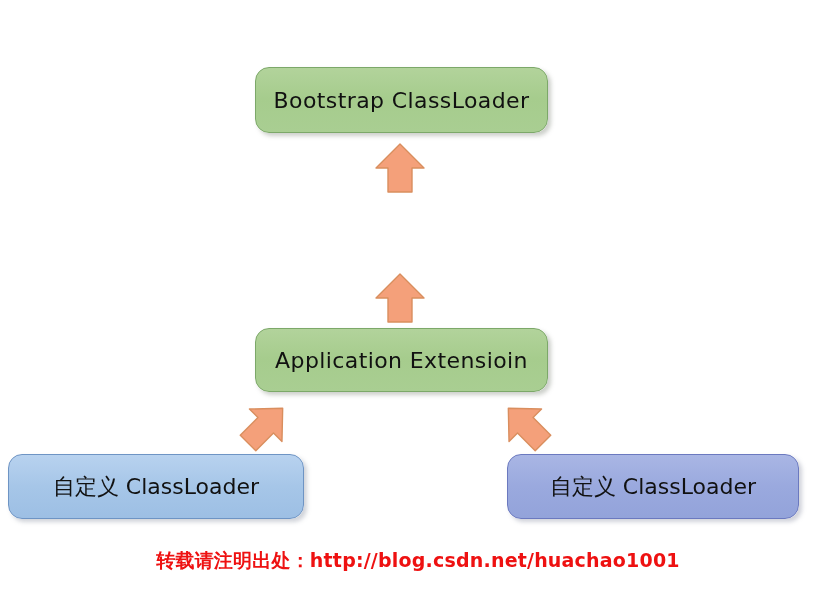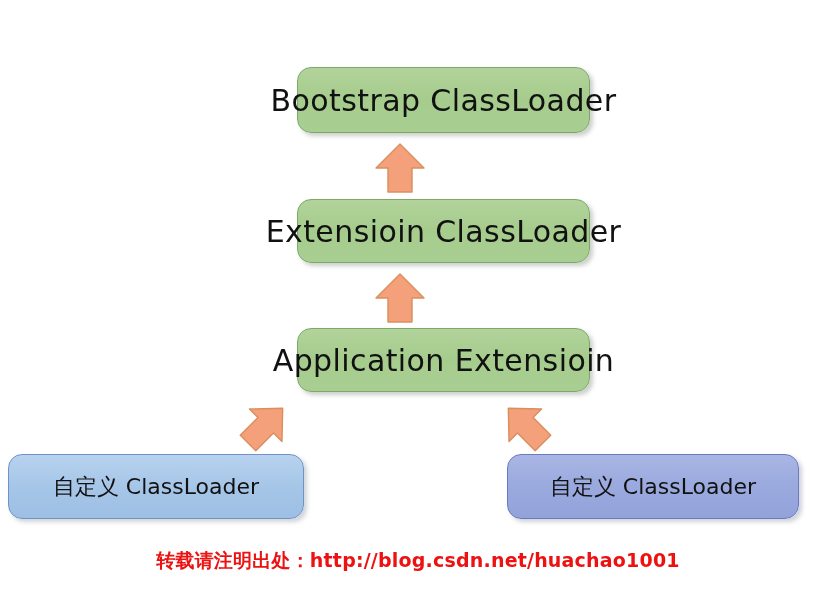--- a/index.html
+++ b/index.html
@@ -30,23 +30,22 @@
     border-radius: 14px;
     color: #111111;
     white-space: nowrap;
   }
 
   .node.green {
     background: linear-gradient(180deg, #b2d39b 0%, #a6cc8d 48%, #a9ce92 100%);
     border: 1px solid #7ca869;
     box-shadow: 3px 3px 4px rgba(120, 130, 115, 0.38);
     font-family: "DejaVu Sans", sans-serif;
-    font-size: 30px;
+    font-size: 22px;
     letter-spacing: 0.4px;
-    margin-left: 42px;
   }
 
   .node.blue-light {
     background: linear-gradient(180deg, #b8d2ef 0%, #a6c6e8 50%, #9dbfe4 100%);
     border: 1px solid #6e94c4;
     box-shadow: 3px 3px 4px rgba(120, 130, 145, 0.35);
     font-family: "DejaVu Sans", sans-serif;
     font-size: 22px;
   }
 
@@ -100,23 +99,20 @@
   <div class="node green" id="node-bootstrap">
     <span>Bootstrap ClassLoader</span>
   </div>
 
   <div class="arrow" id="arrow-up-1">
     <svg width="54" height="52" viewBox="0 0 54 52" aria-hidden="true">
       <polygon points="27,2 51,26 39,26 39,50 15,50 15,26 3,26" fill="#f4a07a" stroke="#d98e5e" stroke-width="1.4" stroke-linejoin="round"></polygon>
     </svg>
   </div>
 
-  <div class="node green" id="node-extension">
-    <span>Extensioin ClassLoader</span>
-  </div>
 
   <div class="arrow" id="arrow-up-2">
     <svg width="54" height="52" viewBox="0 0 54 52" aria-hidden="true">
       <polygon points="27,2 51,26 39,26 39,50 15,50 15,26 3,26" fill="#f4a07a" stroke="#d98e5e" stroke-width="1.4" stroke-linejoin="round"></polygon>
     </svg>
   </div>
 
   <div class="node green" id="node-application">
     <span>Application Extensioin</span>
   </div>

